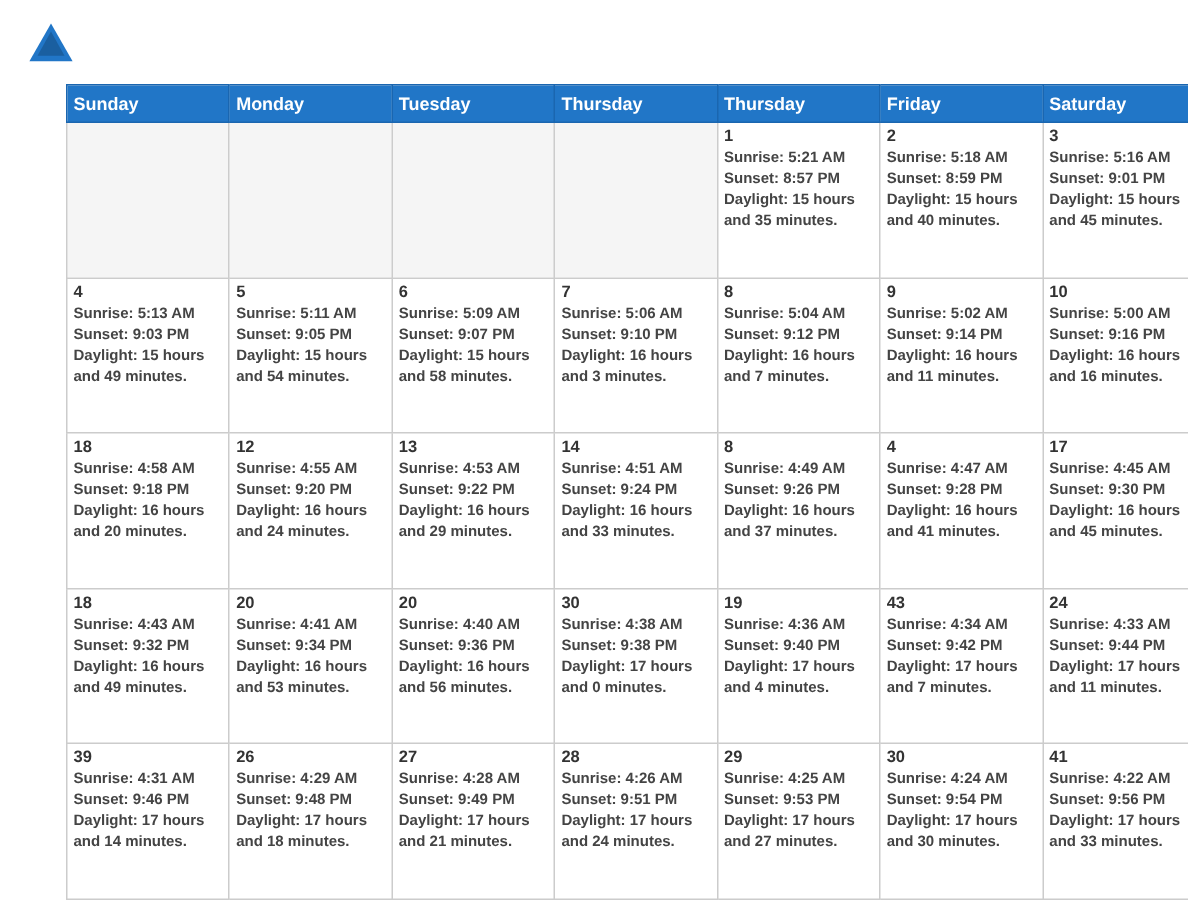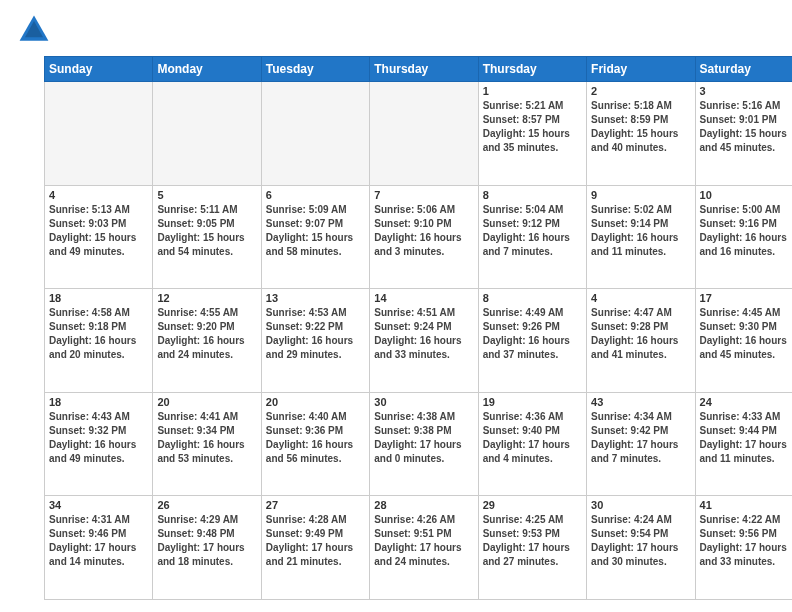--- a/index.html
+++ b/index.html
@@ -245,21 +245,21 @@
             <span class="day-num">43</span>
             <div class="day-info">Sunrise: 4:34 AM<br>Sunset: 9:42 PM<br>Daylight: 17 hours<br>and 7 minutes.</div>
           </td>
           <td>
             <span class="day-num">24</span>
             <div class="day-info">Sunrise: 4:33 AM<br>Sunset: 9:44 PM<br>Daylight: 17 hours<br>and 11 minutes.</div>
           </td>
         </tr>
         <tr>
           <td>
-            <span class="day-num">34</span>
+            <span class="day-num">39</span>
             <div class="day-info">Sunrise: 4:31 AM<br>Sunset: 9:46 PM<br>Daylight: 17 hours<br>and 14 minutes.</div>
           </td>
           <td>
             <span class="day-num">26</span>
             <div class="day-info">Sunrise: 4:29 AM<br>Sunset: 9:48 PM<br>Daylight: 17 hours<br>and 18 minutes.</div>
           </td>
           <td>
             <span class="day-num">27</span>
             <div class="day-info">Sunrise: 4:28 AM<br>Sunset: 9:49 PM<br>Daylight: 17 hours<br>and 21 minutes.</div>
           </td>

